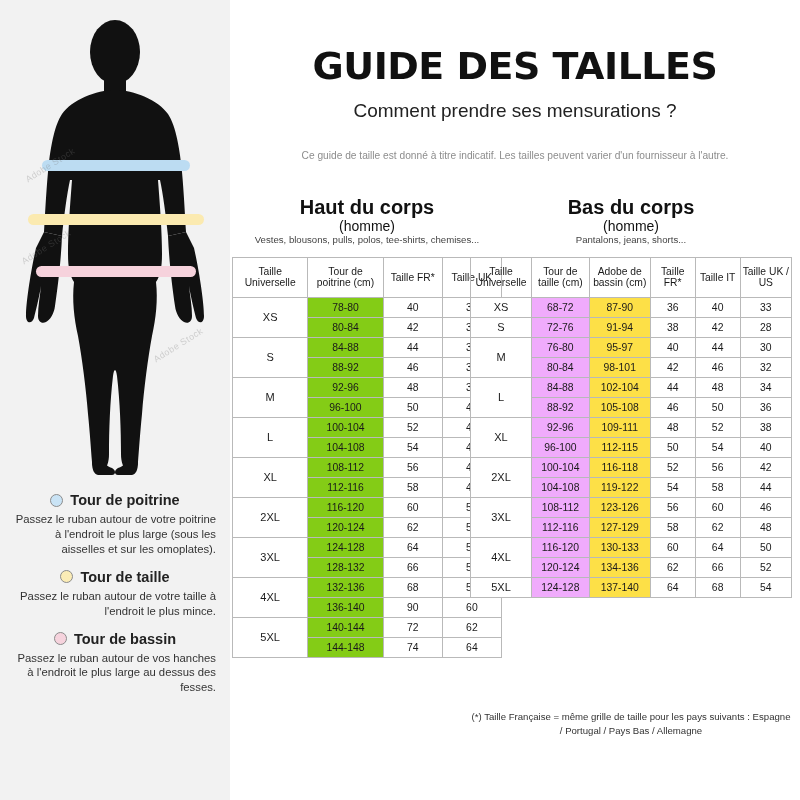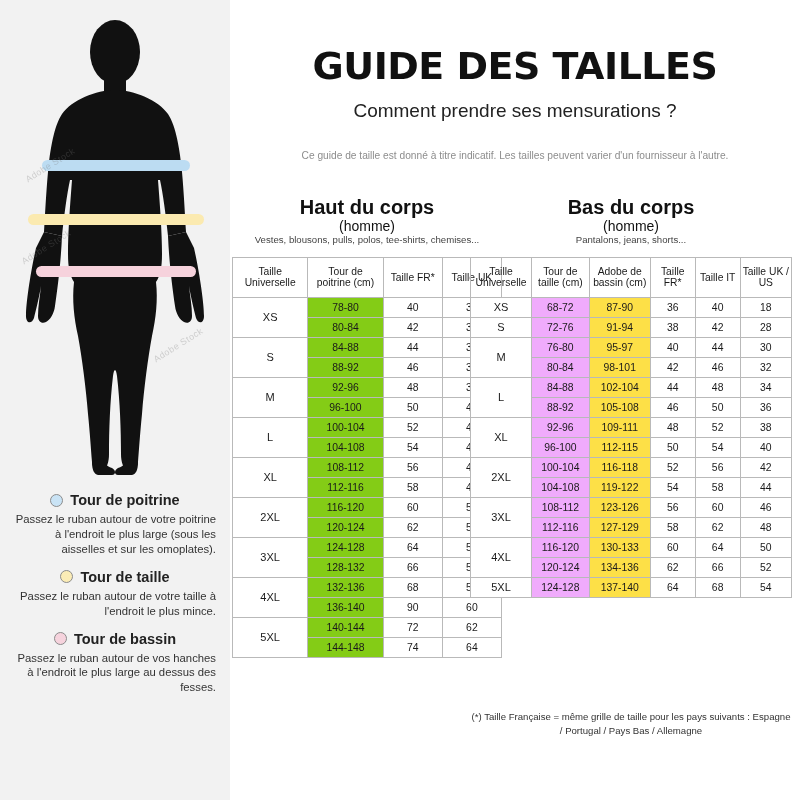--- a/index.html
+++ b/index.html
@@ -324,21 +324,21 @@
           <th style="width:16%">Taille UK / US</th>
         </tr>
       </thead>
       <tbody id="bottom-body">
           <tr>
             <td class="size-lbl c-white" rowspan="1">XS</td>
             <td class="c-yellow">68-72</td>
             <td class="c-pink">87-90</td>
             <td class="c-white">36</td>
             <td class="c-white">40</td>
-            <td class="c-white">18</td>
+            <td class="c-white">33</td>
           </tr>
           <tr>
             <td class="size-lbl c-white" rowspan="1">S</td>
             <td class="c-yellow">72-76</td>
             <td class="c-pink">91-94</td>
             <td class="c-white">38</td>
             <td class="c-white">42</td>
             <td class="c-white">28</td>
           </tr>
           <tr>

